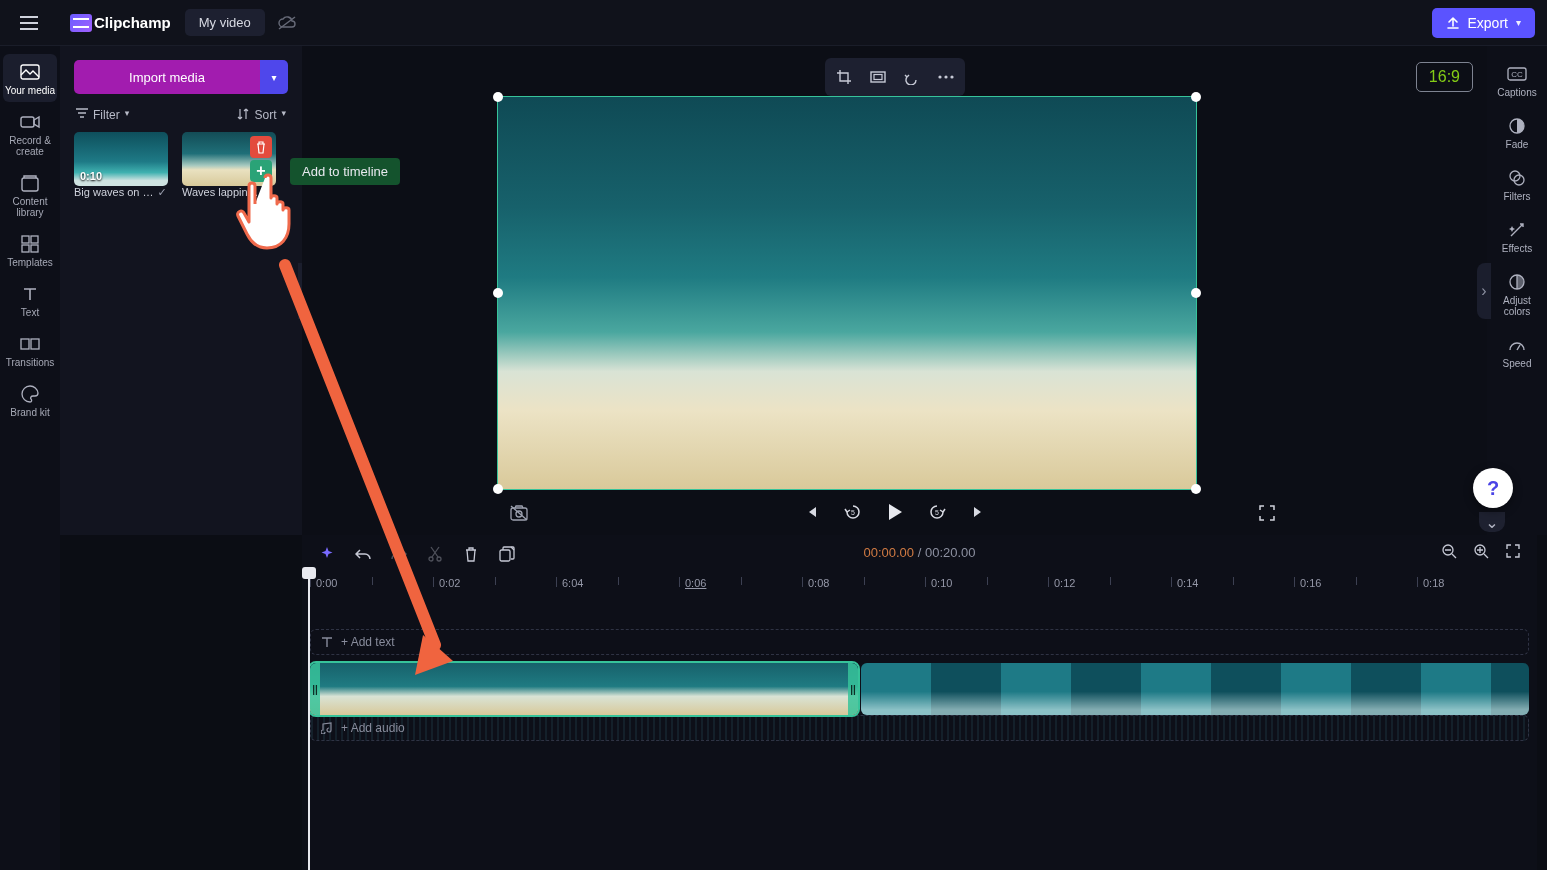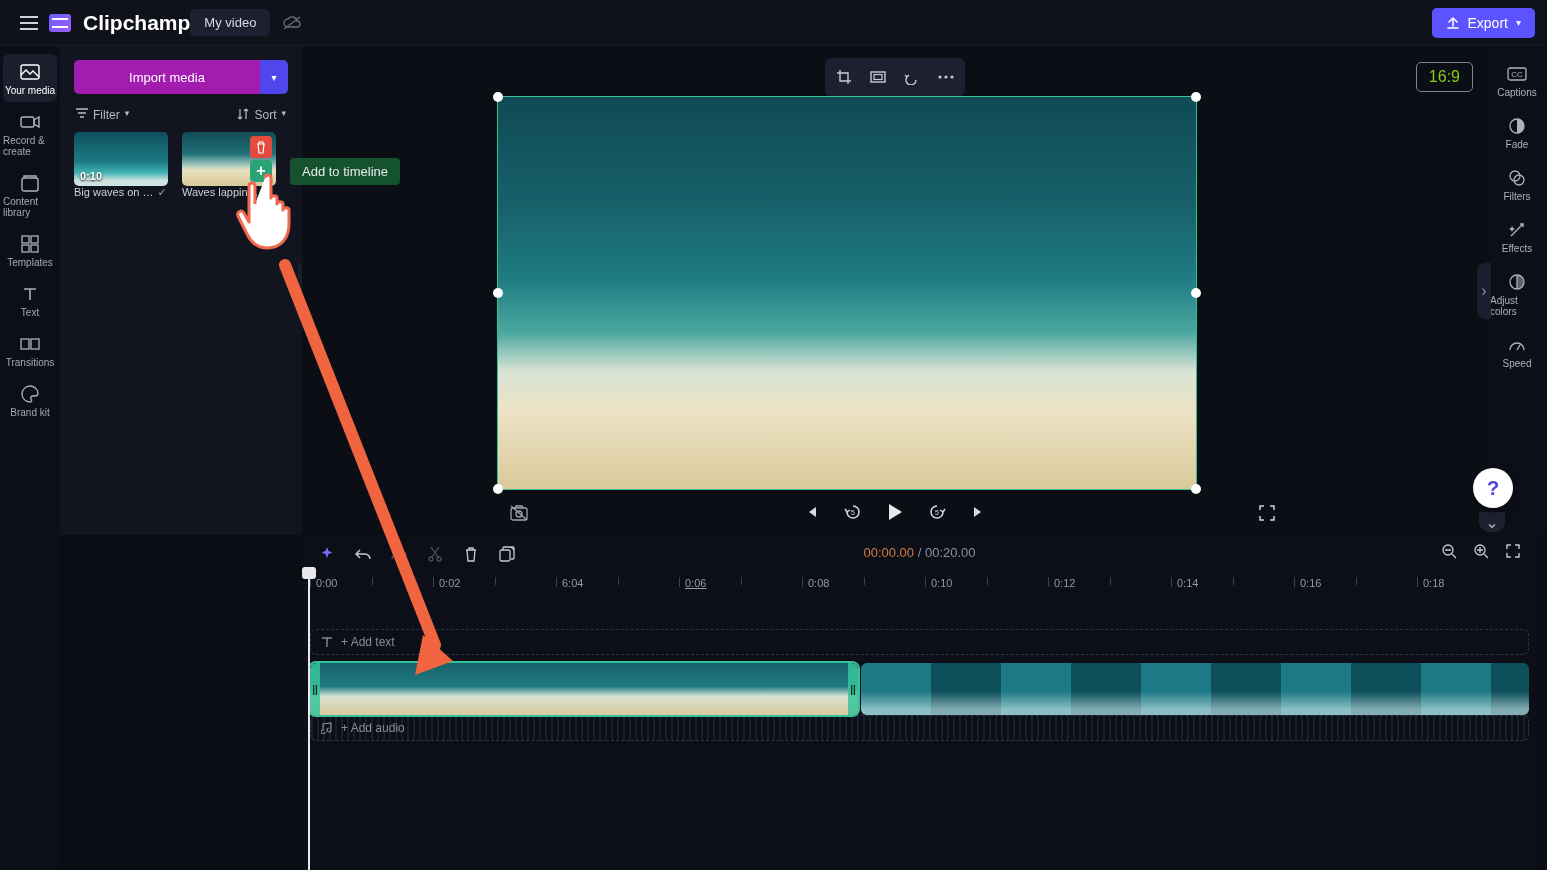--- a/index.html
+++ b/index.html
@@ -1,30 +1,30 @@
 <!DOCTYPE html>
 <html><head>
 <meta charset="utf-8">
 <style>
   *{box-sizing:border-box;margin:0;padding:0;font-family:"Segoe UI",Arial,sans-serif;-webkit-font-smoothing:antialiased}
   html,body{width:1547px;height:870px;background:#0b0d14;color:#cfd2dc;overflow:hidden}
   
   .topbar{height:46px;display:flex;align-items:center;padding:0 12px;background:#10121b;border-bottom:1px solid #1a1d29}
   .hamburger{width:34px;height:34px;display:flex;align-items:center;justify-content:center;border-radius:4px;cursor:pointer}
-  .brand{display:flex;align-items:center;gap:12px;margin-left:3px;color:#fff;font-weight:600;font-size:21px}
+  .brand{display:flex;align-items:center;gap:2px;margin-left:24px;color:#fff;font-weight:600;font-size:15px}
   .brand-logo{width:22px;height:18px;background:linear-gradient(135deg,#6a5cff 0%,#a060ff 100%);border-radius:3px;position:relative}
   .brand-logo:before{content:"";position:absolute;inset:4px 3px 4px 3px;border-top:2px solid #fff;border-bottom:2px solid #fff}
-  .proj-name{background:#1d2030;color:#d7d9e2;padding:6px 14px;border-radius:5px;font-size:13px}
+  .proj-name{margin-left:14px;background:#1d2030;color:#d7d9e2;padding:6px 14px;border-radius:5px;font-size:13px}
   .cloud{margin-left:12px;opacity:.7}
   .spacer{flex:1}
   .export-btn{display:flex;align-items:center;gap:8px;background:#5b53ff;color:#fff;padding:7px 14px;border-radius:5px;font-size:14px;font-weight:500;cursor:pointer}
   .export-btn .chev{font-size:10px;opacity:.9}
   
   .rail{position:absolute;left:0;top:46px;bottom:0;width:60px;background:#0d0f18;display:flex;flex-direction:column;align-items:center;padding-top:8px;gap:2px}
-  .rail-item{width:54px;padding:8px 0 6px 0;display:flex;flex-direction:column;align-items:center;gap:3px;color:#a6a9b6;font-size:10px;line-height:11px;border-radius:6px;cursor:pointer}
+  .rail-item{width:54px;padding:8px 0 6px 0;display:flex;flex-direction:column;align-items:center;gap:3px;color:#a6a9b6;font-size:10px;line-height:11px;text-align:center;border-radius:6px;cursor:pointer}
   .rail-item.active{background:#1b1e2d;color:#fff}
   .rail-ico{width:20px;height:20px;display:flex;align-items:center;justify-content:center}
   
   .panel{position:absolute;left:60px;top:46px;width:242px;bottom:335px;background:#12141f;padding:14px 14px 8px 14px}
   .import-wrap{display:flex;gap:0;height:34px;margin-bottom:10px}
   .import-btn{flex:1;background:#a21caf;color:#fff;border-radius:5px 0 0 5px;display:flex;align-items:center;justify-content:center;font-size:13px;font-weight:500;cursor:pointer}
   .import-caret{width:28px;background:#4f47eb;border-radius:0 5px 5px 0;display:flex;align-items:center;justify-content:center;cursor:pointer}
   .panel-tools{display:flex;justify-content:space-between;align-items:center;font-size:12px;color:#b8bbc8;padding:4px 2px 10px 2px}
   .tool{display:flex;align-items:flex-start;gap:5px;cursor:pointer}
   .thumbs{display:flex;gap:14px}

